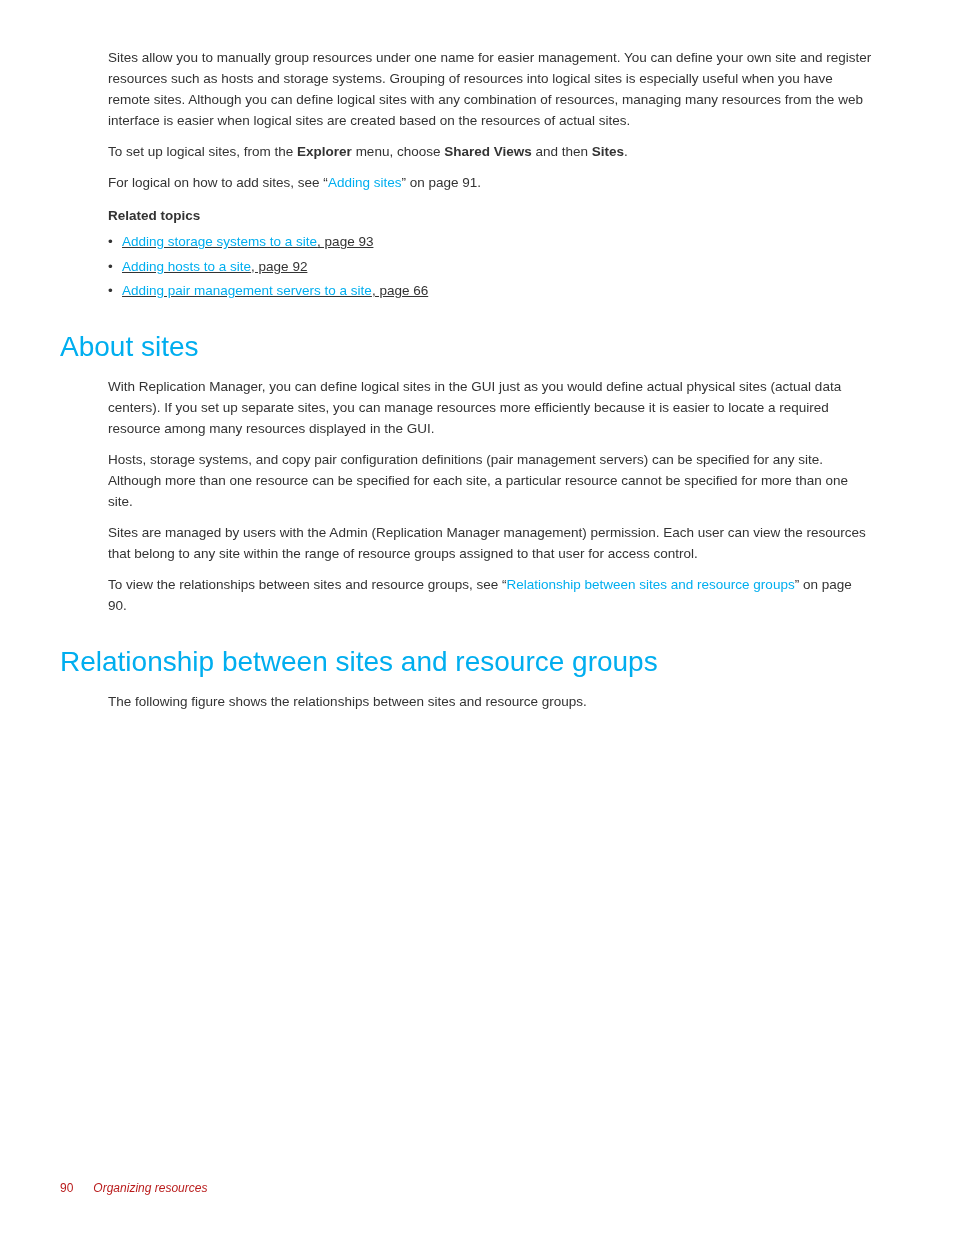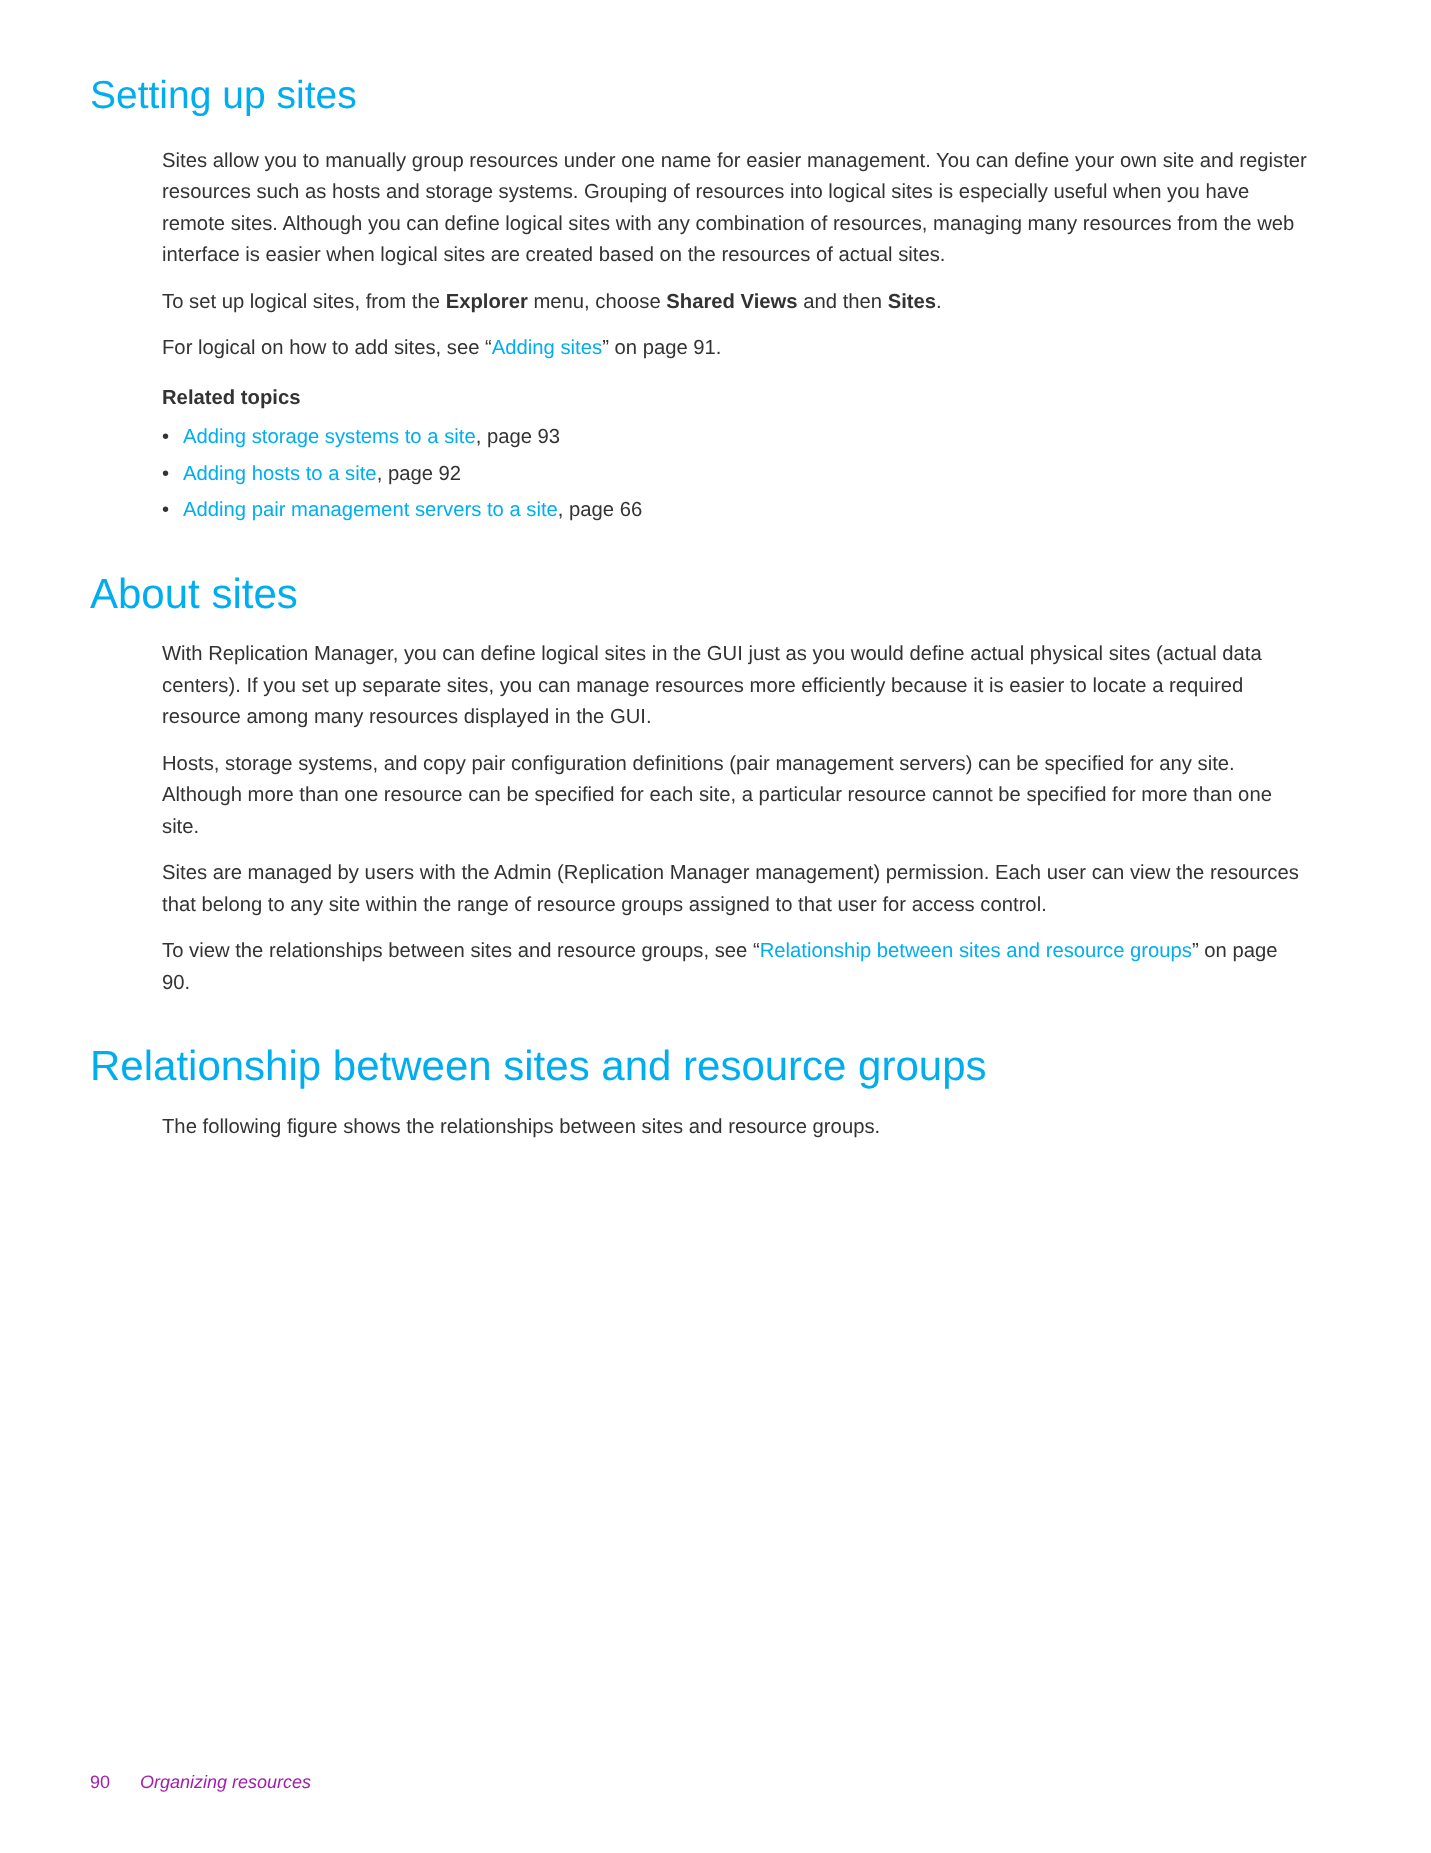--- a/index.html
+++ b/index.html
@@ -62,20 +62,21 @@
     .related-topics-label {
       font-weight: bold;
       margin-bottom: 6px;
       margin-top: 12px;
     }
 
     ul.related-list {
       list-style: none;
       padding-left: 0;
       margin-bottom: 10px;
+      text-decoration: underline;
     }
 
     ul.related-list li {
       padding-left: 14px;
       position: relative;
       margin-bottom: 4px;
       line-height: 1.5;
     }
 
     ul.related-list li::before {
@@ -83,21 +84,21 @@
       position: absolute;
       left: 0;
       color: #333333;
     }
 
     .footer {
       position: absolute;
       bottom: 40px;
       left: 60px;
       font-size: 12px;
-      color: #a21caf;
+      color: #b91c1c;
       display: flex;
       gap: 20px;
     }
 
     .footer-page-num {
       font-weight: normal;
     }
 
     .footer-section {
       font-style: italic;
@@ -107,21 +108,20 @@
       position: relative;
       min-height: 1235px;
     }
   </style>
 </head>
 <body>
 
 <div class="page-wrapper">
   <div class="page">
 
-    <h1 class="page-title">Setting up sites</h1>
 
     <div class="content-block">
 
       <p>Sites allow you to manually group resources under one name for easier management. You can define your own site and register resources such as hosts and storage systems. Grouping of resources into logical sites is especially useful when you have remote sites. Although you can define logical sites with any combination of resources, managing many resources from the web interface is easier when logical sites are created based on the resources of actual sites.</p>
 
       <p>
         <span>To set up logical sites, from the </span><span class="bold">Explorer</span><span> menu, choose </span><span class="bold">Shared Views</span><span> and then </span><span class="bold">Sites</span><span>.</span>
       </p>
 
       <p>

